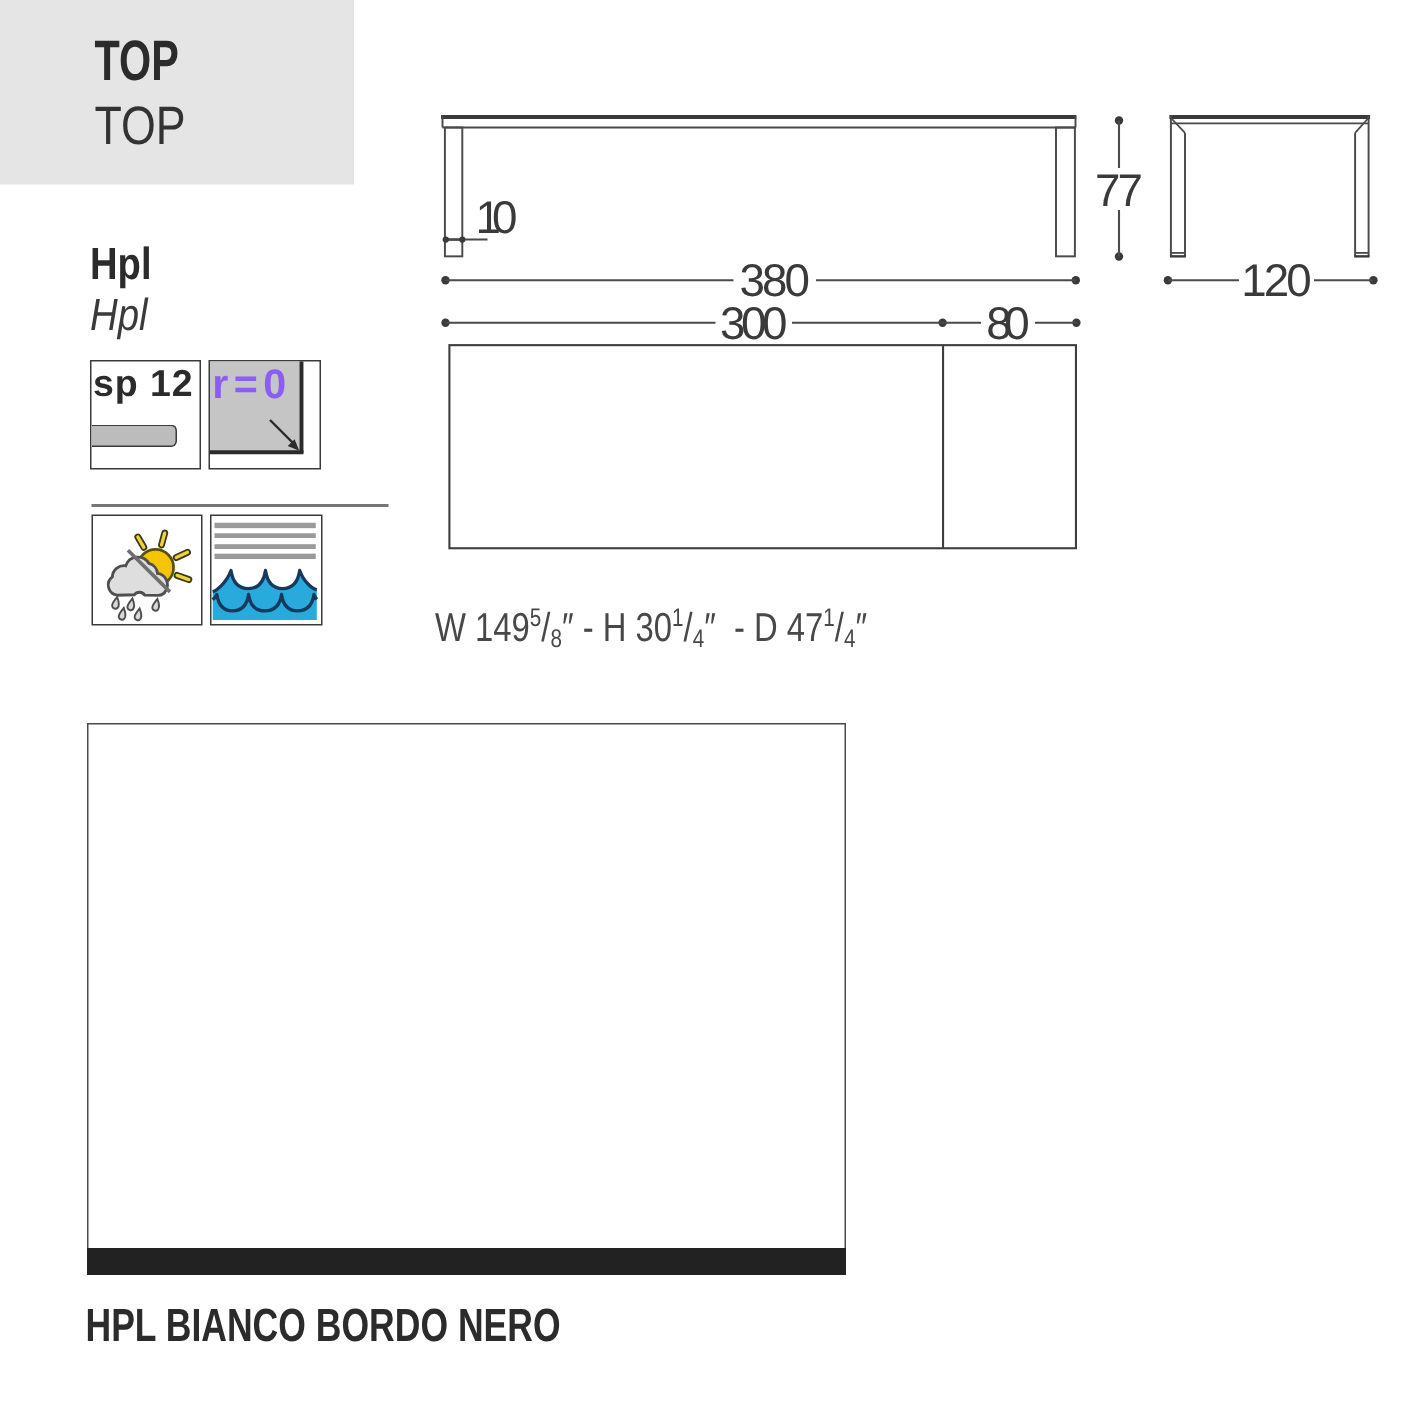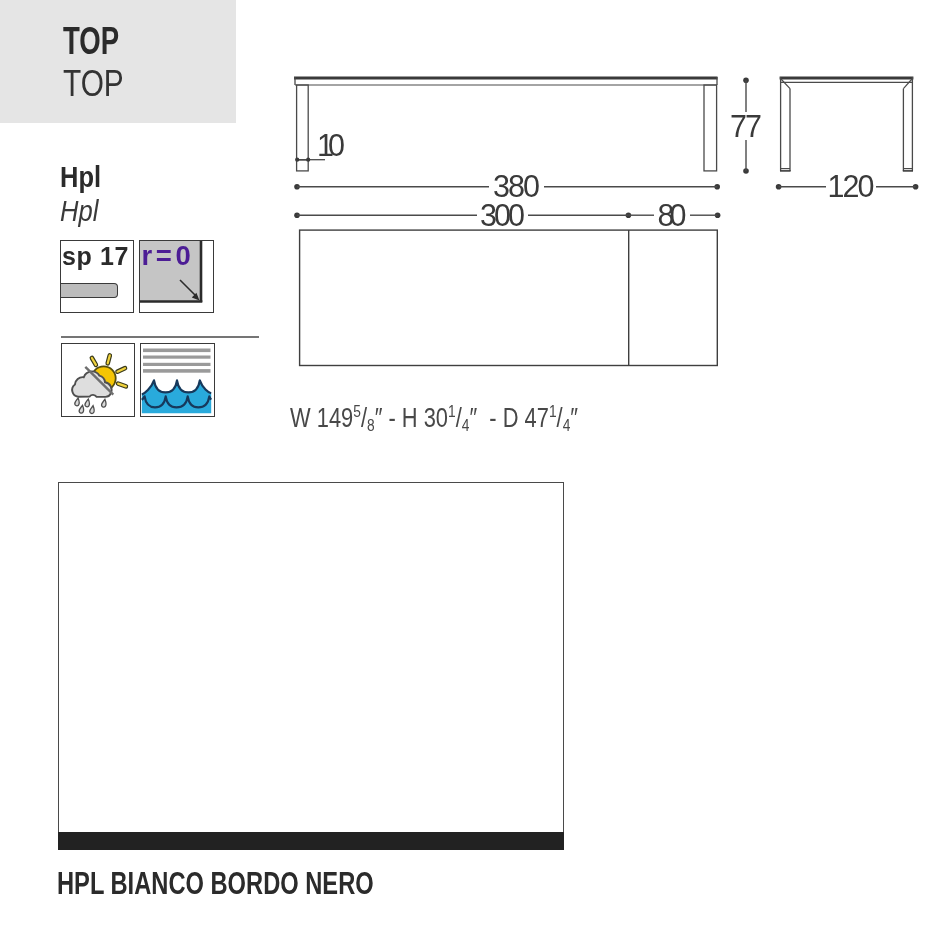--- a/index.html
+++ b/index.html
@@ -15,36 +15,36 @@
 <div class="abs" style="left:63px;top:21.5px;font-size:38px;font-weight:bold;color:#2b2b2b;line-height:38px;transform:scaleX(0.725);transform-origin:left top;white-space:nowrap;">TOP</div>
 
 <div class="abs" style="left:63px;top:66px;font-size:36px;font-weight:normal;color:#333;line-height:36px;transform:scaleX(0.828);transform-origin:left top;white-space:nowrap;">TOP</div>
 
 <div class="abs" style="left:60px;top:162px;font-size:30px;font-weight:bold;color:#2b2b2b;line-height:30px;transform:scaleX(0.849);transform-origin:left top;white-space:nowrap;">Hpl</div>
 
 <div class="abs" style="left:60px;top:196px;font-size:30px;font-style:italic;color:#3a3a3a;line-height:30px;transform:scaleX(0.852);transform-origin:left top;white-space:nowrap;">Hpl</div>
 
 <div class="abs" style="left:60px;top:240px;width:72px;height:71px;border:1.4px solid #3a3a3a;background:#fff;"></div>
 
-<div class="abs" style="left:62px;top:243.5px;font-size:25px;font-weight:bold;color:#2b2b2b;line-height:25px;letter-spacing:0.6px;white-space:nowrap;">sp 17</div>
+<div class="abs" style="left:62px;top:243.5px;font-size:25px;font-weight:bold;color:#2b2b2b;line-height:25px;letter-spacing:0.6px;white-space:nowrap;">sp 12</div>
 
 <div class="abs" style="left:61px;top:283px;width:56px;height:13px;background:#bcbcbc;border:1.5px solid #3a3a3a;border-left:none;border-radius:0 4px 4px 0;"></div>
 
 <div class="abs" style="left:139px;top:240px;width:73px;height:71px;border:1.4px solid #3a3a3a;background:#fff;"></div>
 
 <div class="abs" style="left:140.4px;top:241.4px;width:60px;height:60px;background:#c5c5c5;"></div>
 
 <svg class="abs" style="left:139px;top:240px;" width="75" height="73" viewBox="0 0 75 73">
   <line x1="62" y1="1" x2="62" y2="62" stroke="#2b2b2b" stroke-width="2.6"></line>
   <line x1="1" y1="61.5" x2="63.3" y2="61.5" stroke="#2b2b2b" stroke-width="2.6"></line>
   <line x1="41" y1="40" x2="58" y2="57" stroke="#2b2b2b" stroke-width="1.6"></line>
   <path d="M60.5 60.5 L52.8 57.4 L57.4 52.8 Z" fill="#2b2b2b"></path>
 </svg>
 
-<div class="abs" style="left:141.5px;top:242px;font-size:27.5px;font-weight:bold;color:#4c1d95;line-height:27.5px;letter-spacing:3.6px;white-space:nowrap;">r=0</div>
+<div class="abs" style="left:141.5px;top:242px;font-size:27.5px;font-weight:bold;color:#8b5cf6;line-height:27.5px;letter-spacing:3.6px;white-space:nowrap;">r=0</div>
 
 <div class="abs" style="left:61px;top:336px;width:198px;height:1.6px;background:#757575;"></div>
 
 <div class="abs" style="left:61px;top:343px;width:72px;height:72px;border:1.4px solid #3a3a3a;background:#fff;"></div>
 
 <svg class="abs" style="left:61px;top:343px;" width="72" height="72" viewBox="0 0 72 72">
   <g stroke="#3a3a1a" stroke-width="4.6" stroke-linecap="round">
     <line x1="34.9" y1="21.9" x2="30.9" y2="15.0"></line>
     <line x1="46.7" y1="20.3" x2="48.8" y2="12.4"></line>
     <line x1="56.5" y1="28.7" x2="64.0" y2="25.2"></line>

